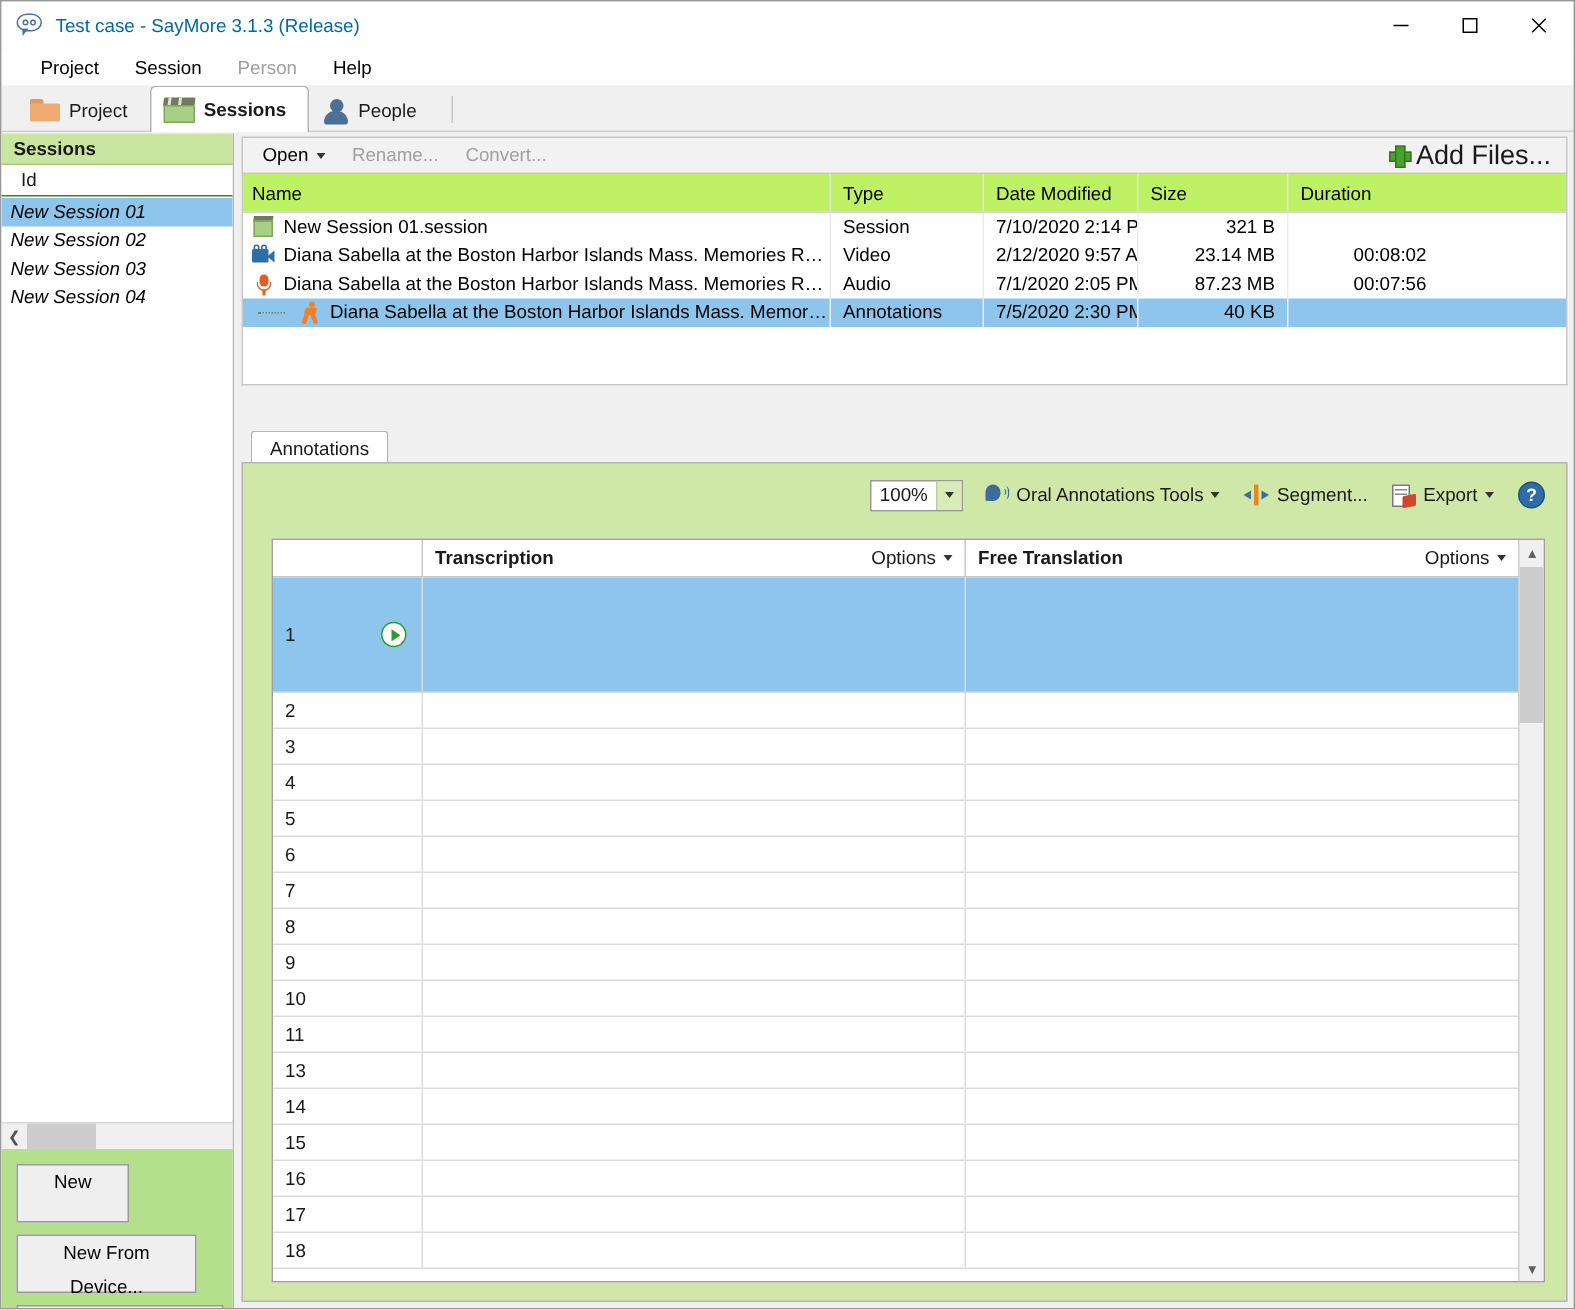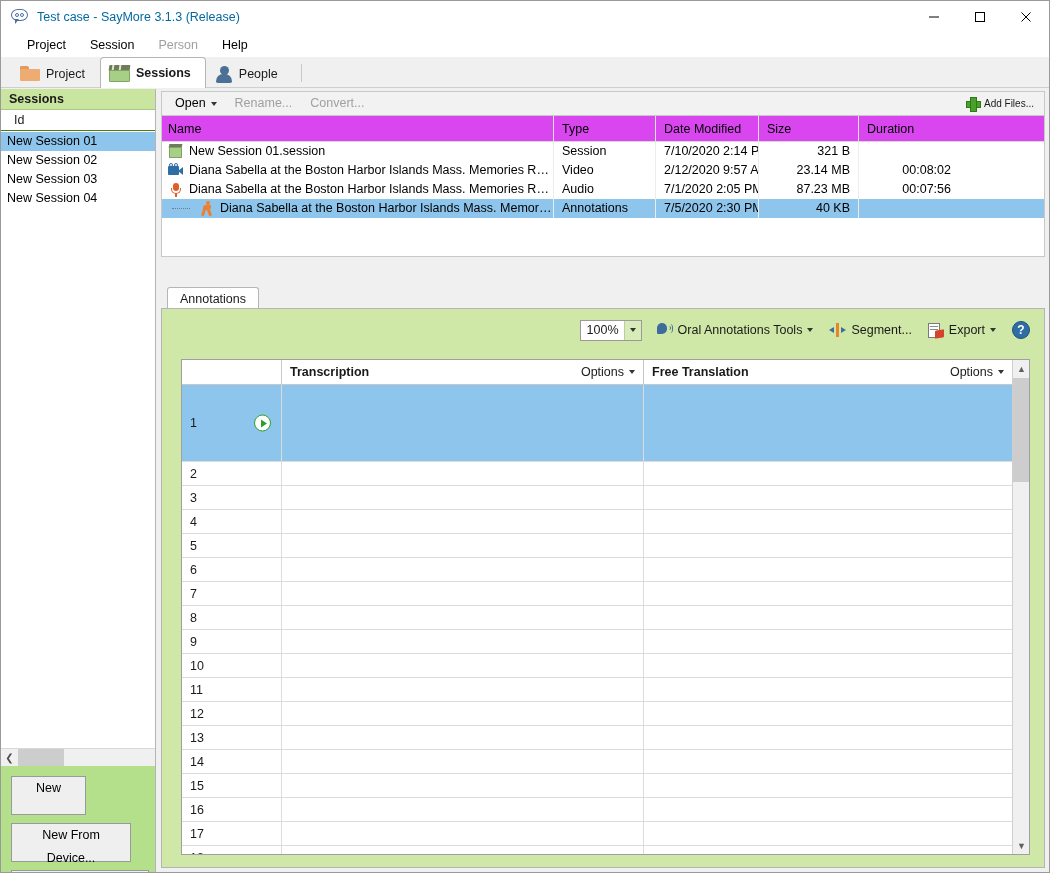--- a/index.html
+++ b/index.html
@@ -105,21 +105,21 @@
   }
   .sb-header {
     height: 21px; background: #c9e5a0; border-bottom: 1px solid #a8c985;
     display: flex; align-items: center; padding-left: 8px;
     font-weight: bold; font-size: 12.5px; color: #1a1a1a;
   }
   .sb-colhdr {
     height: 21px; background: #ffffff; display: flex; align-items: center;
     padding-left: 13px; font-size: 12.5px; border-bottom: 1px solid #4d7c0f;
   }
-  .sb-list { position: absolute; top: 43px; left: 0; right: 0; bottom: 125px; background: #ffffff; }
+  .sb-list { position: absolute; top: 43px; left: 0; right: 0; bottom: 125px; background: #ffffff; font-style: italic; }
   .sb-item {
     height: 19px; line-height: 19px; padding-left: 6px; font-size: 12.5px; color: #000;
   }
   .sb-item.selected { background: #8ec5ec; }
   .sb-hscroll {
     position: absolute; left: 0; right: 0; bottom: 106px; height: 18px;
     background: #f0f0f0; border-top: 1px solid #d8d8d8; display: flex; align-items: center;
   }
   .sb-hscroll .arrow { width: 17px; height: 17px; display: flex; align-items: center; justify-content: center; color: #505050; font-size: 10px; }
   .sb-hscroll .thumb { width: 46px; height: 17px; background: #cdcdcd; }
@@ -143,35 +143,35 @@
   .files-toolbar {
     position: absolute; left: 4px; right: 4px; top: 2px; height: 25px;
     background: #f2f2f2; border: 1px solid #c8c8c8;
     display: flex; align-items: flex-start; padding: 0 4px;
   }
   .tb-item { font-size: 12.5px; padding: 0 9px; line-height: 23px; color: #000; display: flex; align-items: center; gap: 5px; }
   .tb-item.disabled { color: #a0a0a0; }
   .caret-dn { width: 0; height: 0; border-left: 3.5px solid transparent; border-right: 3.5px solid transparent; border-top: 4px solid #333; display: inline-block; }
   .addfiles {
     margin-left: auto; display: flex; align-items: center; gap: 5px;
-    font-size: 10px; padding: 0 6px; height: 23px;
+    font-size: 18px; padding: 0 6px; height: 23px;
   }
   .ic-plus { position: relative; width: 13px; height: 13px; flex: none; }
   .ic-plus:before, .ic-plus:after {
     content: ""; position: absolute; background: #4aa02c; border: 1px solid #2f7a17;
   }
   .ic-plus:before { left: 0; top: 4px; width: 13px; height: 5px; }
   .ic-plus:after { left: 4px; top: 0; width: 5px; height: 13px; }
 
   
   .files-grid {
     position: absolute; left: 4px; right: 4px; top: 27px; height: 141px;
     background: #ffffff; border: 1px solid #c8c8c8; border-top: none; overflow: hidden;
   }
-  .fg-head { display: flex; height: 26px; background: #d946ef; border-bottom: 1px solid #d8d8d8; }
+  .fg-head { display: flex; height: 26px; background: #bef264; border-bottom: 1px solid #d8d8d8; }
   .fg-head .cell {
     font-size: 12.5px; color: #000; line-height: 26px; padding-left: 8px;
     border-right: 1px solid #e3e3e3; overflow: hidden; white-space: nowrap;
   }
   .fg-row { display: flex; height: 19px; align-items: stretch; }
   .fg-row.selected { background: #8ec5ec; }
   .fg-row .cell {
     font-size: 12.5px; color: #000; line-height: 19px; padding-left: 8px;
     border-right: 1px solid #ececec; overflow: hidden; white-space: nowrap;
   }
@@ -587,25 +587,20 @@
               <div class="c col-n num">10</div>
               <div class="c col-t"></div>
               <div class="c col-f last"></div>
             </div>
             <div class="tg-row">
               <div class="c col-n num">11</div>
               <div class="c col-t"></div>
               <div class="c col-f last"></div>
             </div>
             <div class="tg-row">
-              <div class="c col-n num">12</div>
-              <div class="c col-t"></div>
-              <div class="c col-f last"></div>
-            </div>
-            <div class="tg-row">
               <div class="c col-n num">13</div>
               <div class="c col-t"></div>
               <div class="c col-f last"></div>
             </div>
             <div class="tg-row">
               <div class="c col-n num">14</div>
               <div class="c col-t"></div>
               <div class="c col-f last"></div>
             </div>
             <div class="tg-row">

